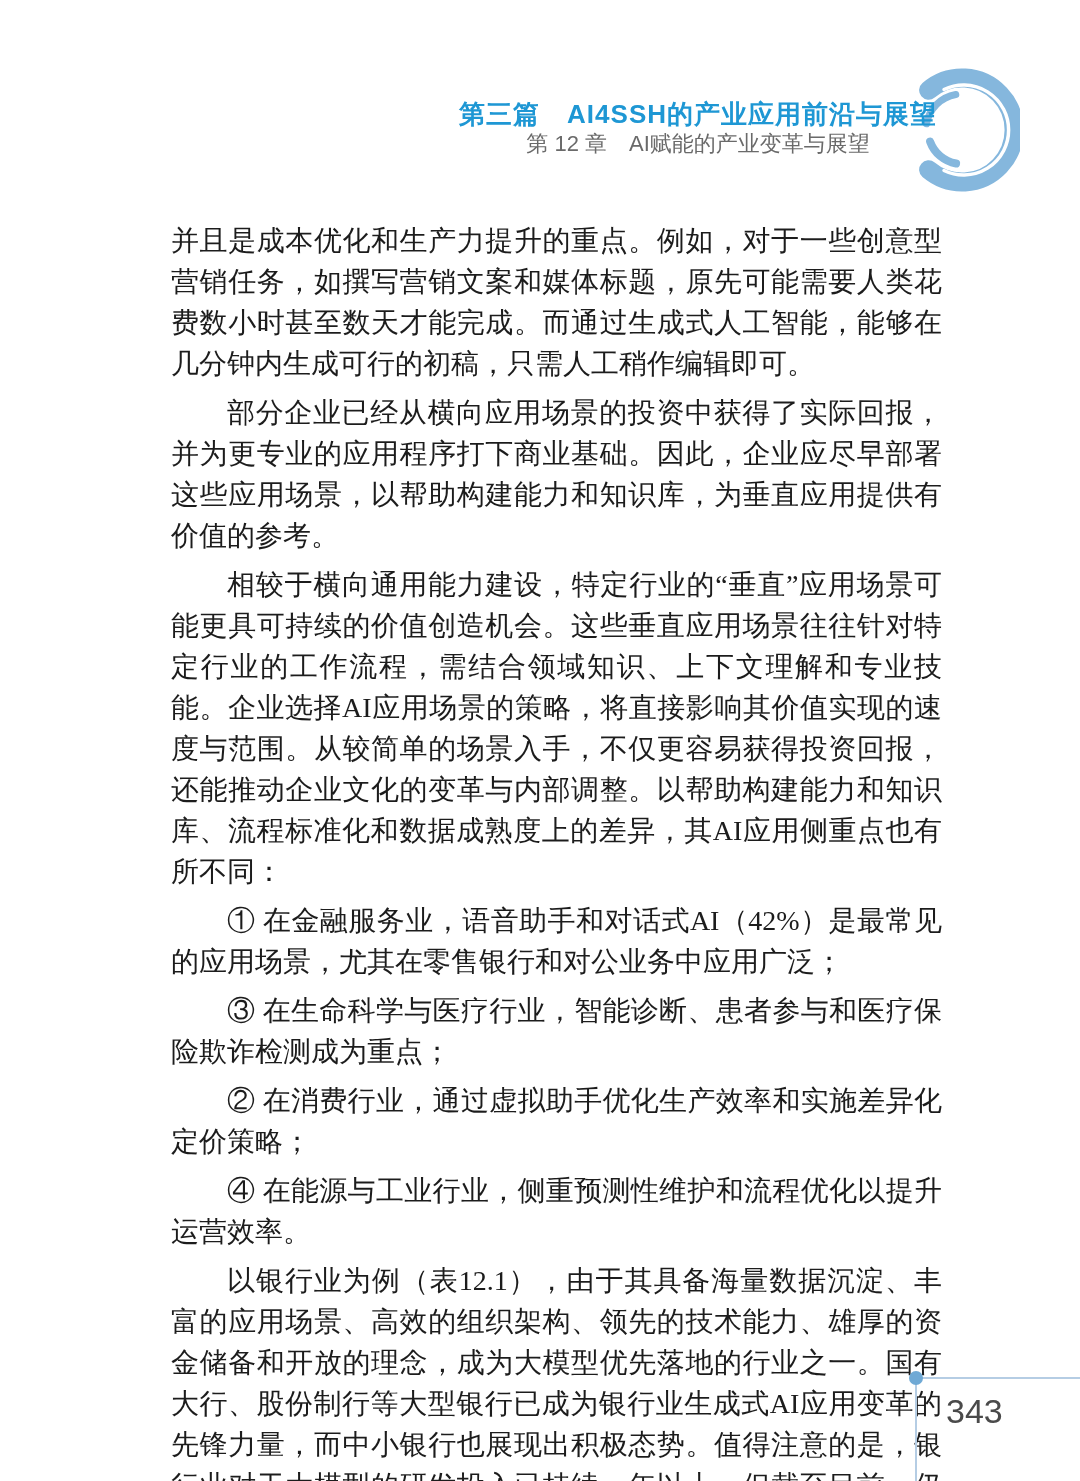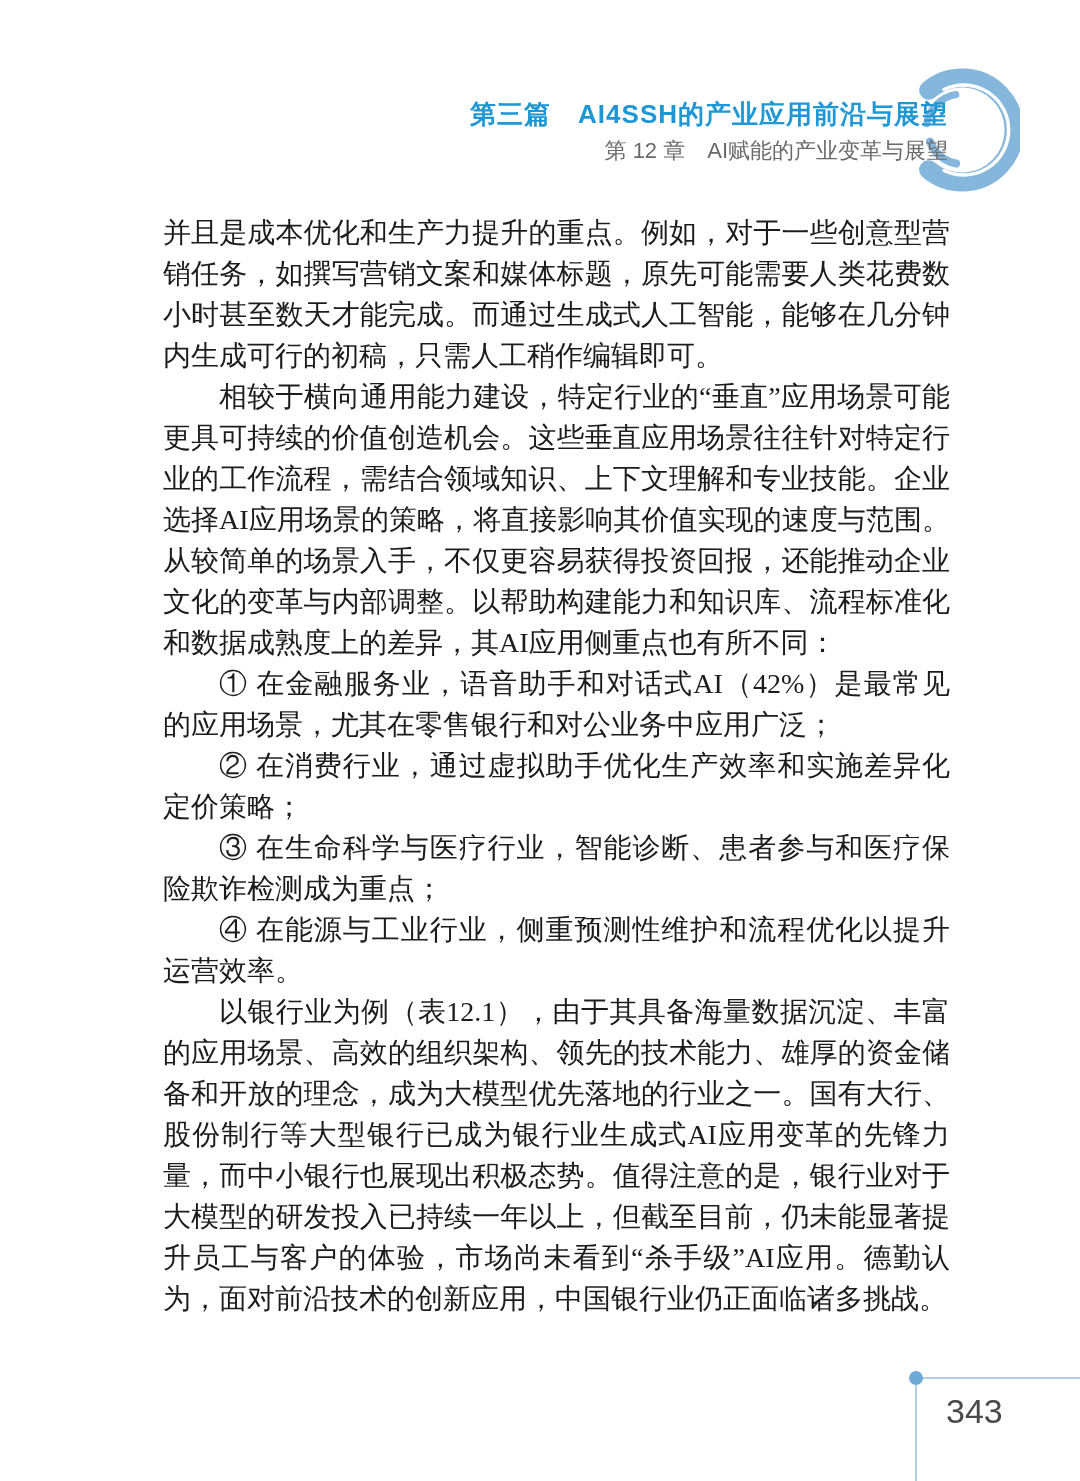--- a/index.html
+++ b/index.html
@@ -10,38 +10,38 @@
     height: 1481px;
     background: #ffffff;
     overflow: hidden;
     font-family: "Liberation Sans", sans-serif;
   }
 
   
   .header-block {
     position: absolute;
     top: 98px;
-    right: 132px;
+    right: 143px;
     text-align: right;
     z-index: 2;
   }
   .part-title {
     color: #1e97d4;
     font-size: 26px;
     font-weight: bold;
     letter-spacing: 1px;
     line-height: 32px;
     white-space: nowrap;
   }
   .chapter-title {
-    margin-top: 7px;
     color: #6a6a6a;
     font-size: 22px;
     line-height: 28px;
     white-space: nowrap;
+    text-align: center;
   }
   .logo {
     position: absolute;
     top: 66px;
     right: 60px;
     width: 120px;
     height: 132px;
     z-index: 1;
   }
 
@@ -52,21 +52,21 @@
     top: 212px;
     width: 787px;
     font-family: "Liberation Serif", serif;
     color: #1c1c1c;
     font-size: 28px;
     line-height: 41px;
     text-align: justify;
     text-justify: inter-ideograph;
   }
   .body-text p {
-    margin: 0;
+    margin: 8px;
     text-indent: 2em;
   }
   .body-text p.no-indent { text-indent: 0; }
 
   
   .footer-corner-dot {
     position: absolute;
     left: 909px;
     top: 1371px;
     width: 14px;
@@ -118,24 +118,25 @@
       <path d="M 44,23.5 A 45 45 0 1 1 44,104.5" fill="none" stroke="#ffffff" stroke-width="3.5" stroke-linecap="round"></path>
 
       <path d="M 55.8,28.5 A 36 36 0 0 0 26.5,57.8" fill="none" stroke="#85b7dd" stroke-width="7" stroke-linecap="round"></path>
 
       <path d="M 56.1,97.5 A 34 34 0 0 1 30.1,75.6" fill="none" stroke="#85b7dd" stroke-width="8" stroke-linecap="round"></path>
     </svg>
   </div>
 
   <div class="body-text">
     <p class="no-indent">并且是成本优化和生产力提升的重点。例如，对于一些创意型营销任务，如撰写营销文案和媒体标题，原先可能需要人类花费数小时甚至数天才能完成。而通过生成式人工智能，能够在几分钟内生成可行的初稿，只需人工稍作编辑即可。</p>
+    <p>部分企业已经从横向应用场景的投资中获得了实际回报，并为更专业的应用程序打下商业基础。因此，企业应尽早部署这些应用场景，以帮助构建能力和知识库，为垂直应用提供有价值的参考。</p>
     <p>相较于横向通用能力建设，特定行业的“垂直”应用场景可能更具可持续的价值创造机会。这些垂直应用场景往往针对特定行业的工作流程，需结合领域知识、上下文理解和专业技能。企业选择AI应用场景的策略，将直接影响其价值实现的速度与范围。从较简单的场景入手，不仅更容易获得投资回报，还能推动企业文化的变革与内部调整。以帮助构建能力和知识库、流程标准化和数据成熟度上的差异，其AI应用侧重点也有所不同：</p>
     <p>① 在金融服务业，语音助手和对话式AI（42%）是最常见的应用场景，尤其在零售银行和对公业务中应用广泛；</p>
+    <p>③ 在生命科学与医疗行业，智能诊断、患者参与和医疗保险欺诈检测成为重点；</p>
     <p>② 在消费行业，通过虚拟助手优化生产效率和实施差异化定价策略；</p>
-    <p>③ 在生命科学与医疗行业，智能诊断、患者参与和医疗保险欺诈检测成为重点；</p>
     <p>④ 在能源与工业行业，侧重预测性维护和流程优化以提升运营效率。</p>
     <p>以银行业为例（表12.1），由于其具备海量数据沉淀、丰富的应用场景、高效的组织架构、领先的技术能力、雄厚的资金储备和开放的理念，成为大模型优先落地的行业之一。国有大行、股份制行等大型银行已成为银行业生成式AI应用变革的先锋力量，而中小银行也展现出积极态势。值得注意的是，银行业对于大模型的研发投入已持续一年以上，但截至目前，仍未能显著提升员工与客户的体验，市场尚未看到“杀手级”AI应用。德勤认为，面对前沿技术的创新应用，中国银行业仍正面临诸多挑战。</p>
   </div>
 
   <div class="footer-corner-dot"></div>
   <div class="footer-line-h"></div>
   <div class="footer-line-v"></div>
   <div class="page-number">343</div>
 
 </div>

